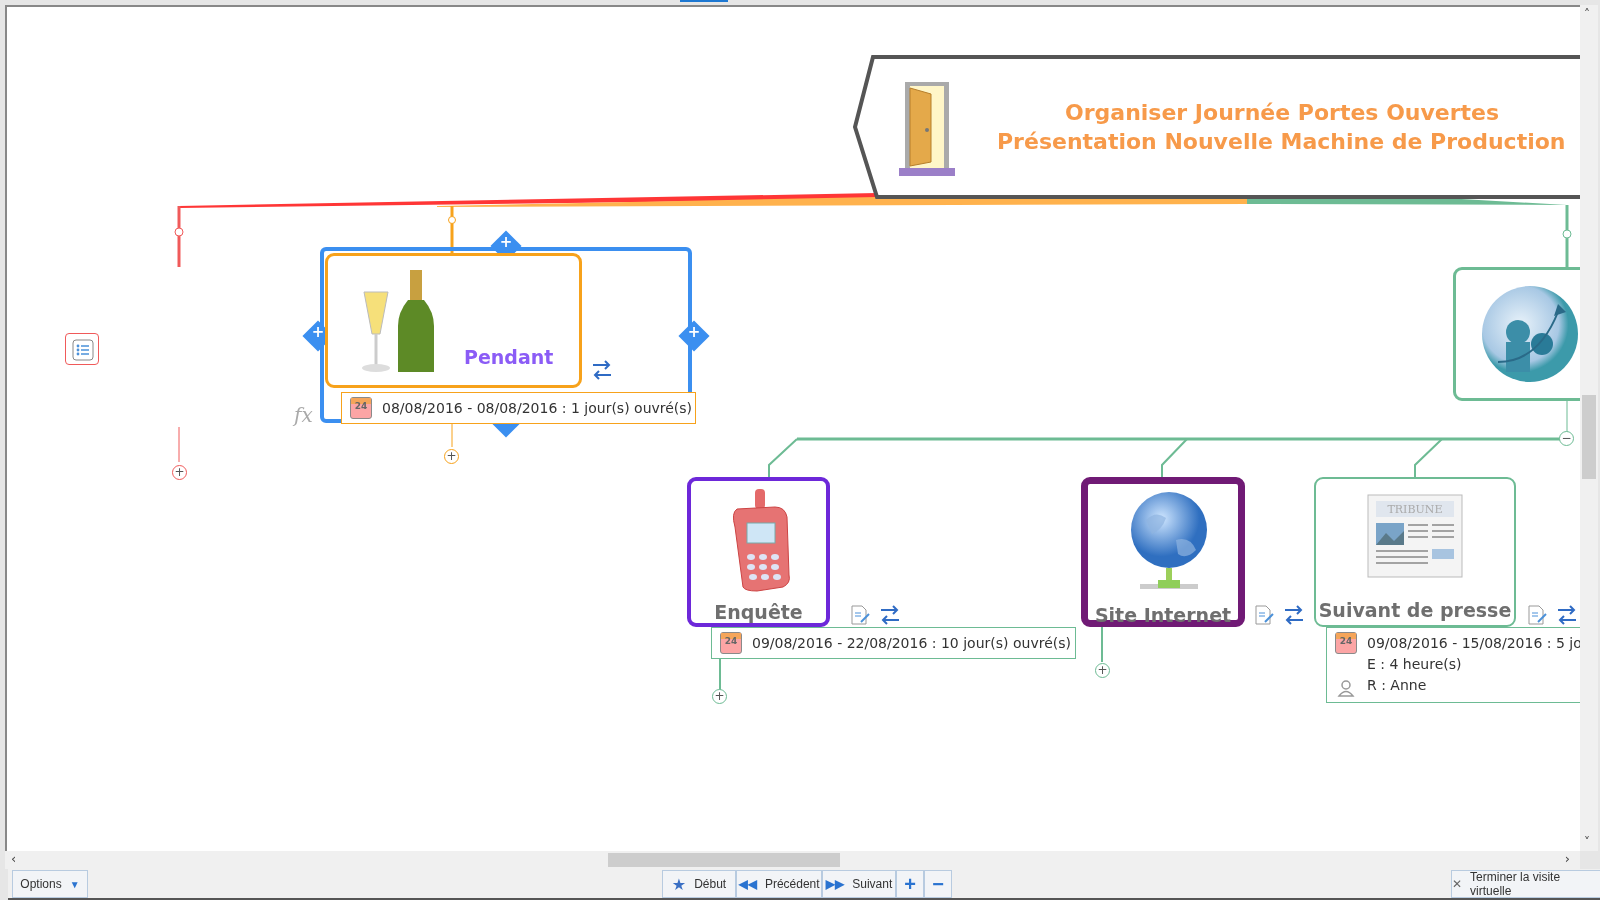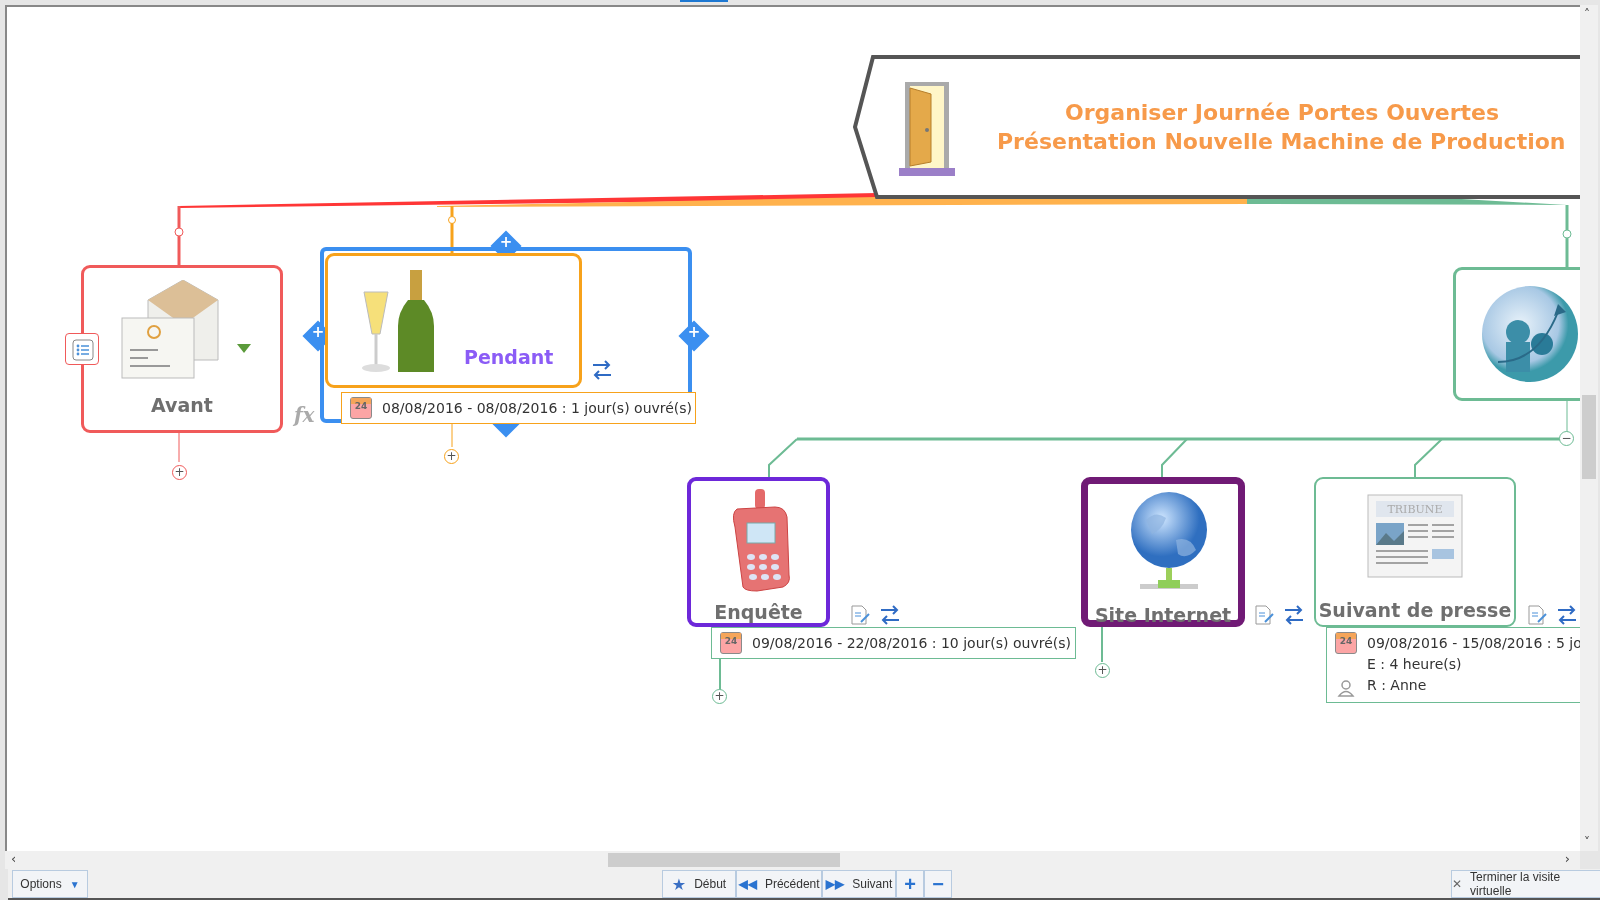--- a/index.html
+++ b/index.html
@@ -80,48 +80,33 @@
         <polygon points="13,10 34,16 34,84 13,88" fill="#e4a94a" stroke="#b67e2a"></polygon>
         <circle cx="30" cy="52" r="2" fill="#777"></circle>
         <rect x="2" y="90" width="56" height="8" fill="#9b7fc8"></rect>
       </svg>
       <div class="title-text">
         <div class="l1">Organiser Journée Portes Ouvertes</div>
         <div>Présentation Nouvelle Machine de Production</div>
       </div>
     </div>
 
-    <div class="node" style="left:74px;top:258px;width:202px;height:168px;border:3px solid #f05a5a;">
-      <svg class="abs" style="left:34px;top:12px;" width="105" height="100">
-        <polygon points="30,20 65,0 100,20 100,80 30,80" fill="#efefeb" stroke="#bbb"></polygon>
-        <polygon points="30,20 65,0 100,20 65,45" fill="#dcbf97"></polygon>
-        <rect x="4" y="38" width="72" height="60" fill="#f6f6f2" stroke="#bbb"></rect>
-        <circle cx="36" cy="52" r="6" fill="none" stroke="#e0a040" stroke-width="2"></circle>
-        <line x1="12" y1="70" x2="40" y2="70" stroke="#999" stroke-width="2"></line>
-        <line x1="12" y1="78" x2="30" y2="78" stroke="#999" stroke-width="2"></line>
-        <line x1="12" y1="86" x2="52" y2="86" stroke="#999" stroke-width="2"></line>
-      </svg>
-      <svg class="abs" style="left:153px;top:76px;" width="14" height="10">
-        <polygon points="0,0 14,0 7,9" fill="#5a9a3a"></polygon>
-      </svg>
-      <div class="node-label" style="left:0;right:0;top:126px;">Avant</div>
-    </div>
     <div class="abs" style="left:58px;top:326px;width:34px;height:32px;border:1px solid #f05a5a;border-radius:4px;background:#fff;">
       <svg class="abs" style="left:6px;top:5px;" width="22" height="22">
         <rect x="1" y="1" width="20" height="20" rx="3" fill="#fff" stroke="#888"></rect>
         <circle cx="6" cy="7" r="1.4" fill="#4a90d9"></circle>
           <line x1="9" y1="7" x2="17" y2="7" stroke="#4a90d9" stroke-width="1.5"></line>
         <circle cx="6" cy="11" r="1.4" fill="#4a90d9"></circle>
           <line x1="9" y1="11" x2="17" y2="11" stroke="#4a90d9" stroke-width="1.5"></line>
         <circle cx="6" cy="15" r="1.4" fill="#4a90d9"></circle>
           <line x1="9" y1="15" x2="17" y2="15" stroke="#4a90d9" stroke-width="1.5"></line>
       </svg>
     </div>
     <div class="plus-circle" style="left:165px;top:458px;border:1px solid #f05a5a;">+</div>
-    <div class="abs" style="left:287px;top:396px;font-family:'DejaVu Serif',serif;font-style:italic;font-size:20px;color:#aaa;font-weight:bold;">fx</div>
+    <div class="abs" style="left:287px;top:396px;font-family:'DejaVu Serif',serif;font-style:italic;font-size:20px;color:#aaa;">fx</div>
 
     <div class="abs" style="left:313px;top:240px;width:372px;height:176px;border:4px solid #3b8ff0;border-radius:6px;"></div>
     <div class="abs" style="left:488px;top:228px;width:22px;height:22px;background:#3b8ff0;transform:rotate(45deg);"></div>
     <div class="abs" style="left:488px;top:404px;width:22px;height:22px;background:#3b8ff0;transform:rotate(45deg);"></div>
     <div class="abs" style="left:300px;top:318px;width:22px;height:22px;background:#3b8ff0;transform:rotate(45deg);"></div>
     <div class="abs" style="left:676px;top:318px;width:22px;height:22px;background:#3b8ff0;transform:rotate(45deg);"></div>
     <div class="abs" style="left:491px;top:226px;color:#fff;font-weight:bold;font-size:15px;width:16px;text-align:center;">+</div>
     <div class="abs" style="left:491px;top:402px;color:#fff;font-weight:bold;font-size:15px;width:16px;text-align:center;">+</div>
     <div class="abs" style="left:303px;top:316px;color:#fff;font-weight:bold;font-size:15px;width:16px;text-align:center;">+</div>
     <div class="abs" style="left:679px;top:316px;color:#fff;font-weight:bold;font-size:15px;width:16px;text-align:center;">+</div>

